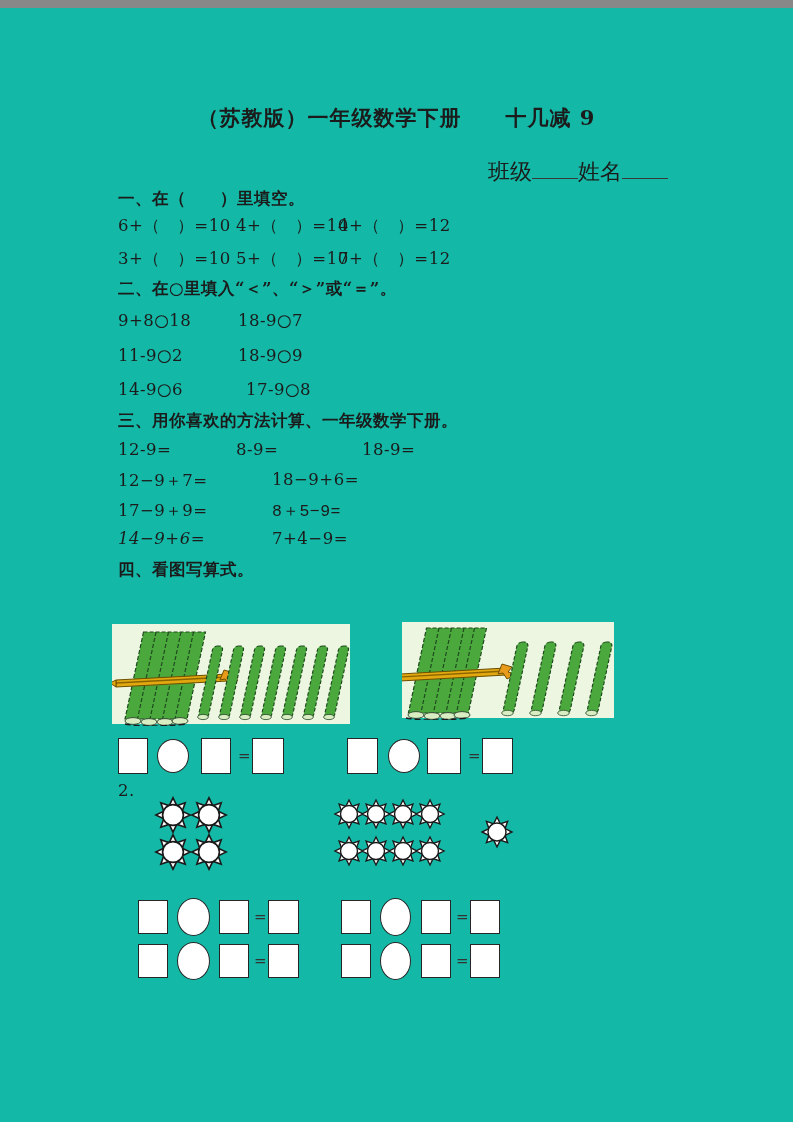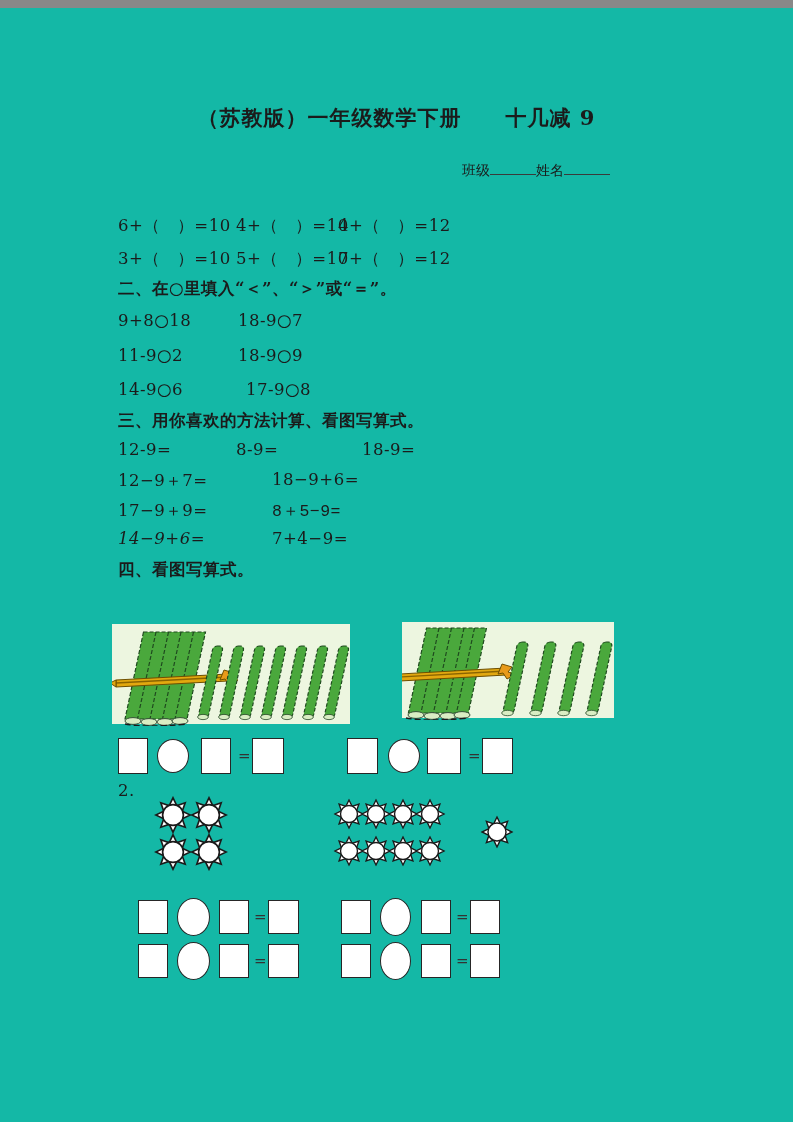--- a/index.html
+++ b/index.html
@@ -18,38 +18,39 @@
   .eqsym{position:absolute;font-size:15px;color:#333;font-family:"DejaVu Sans","Liberation Sans",sans-serif;}
   svg{display:block;}
 </style>
 </head>
 <body>
 
 <div id="page">
 
   <div class="abs title" style="top:96px;left:0;">（苏教版）一年级数学下册　　十几减 9</div>
 
-  <div class="abs" style="top:149px;left:462px;font-size:14px;"><span>班级</span><span class="blank"></span><span>姓名</span><span class="blank"></span></div>
-
+  <div class="abs" style="top:149px;left:488px;font-size:22px;"><span>班级</span><span class="blank"></span><span>姓名</span><span class="blank"></span></div>
+
+  <div class="abs hdr" style="top:180px;left:118px;">一、在（　　）里填空。</div>
   <span class="abs eq" style="top:207px;left:118px;">6+（　）=10</span>
   <span class="abs eq" style="top:207px;left:236px;">4+（　）=10</span>
   <span class="abs eq" style="top:207px;left:338px;">4+（　）=12</span>
   <span class="abs eq" style="top:240px;left:118px;">3+（　）=10</span>
   <span class="abs eq" style="top:240px;left:236px;">5+（　）=10</span>
   <span class="abs eq" style="top:240px;left:338px;">7+（　）=12</span>
 
   <div class="abs hdr" style="top:270px;left:118px;">二、在○里填入“＜”、“＞”或“＝”。</div>
   <span class="abs eq" style="top:303px;left:118px;">9+8○18</span>
   <span class="abs eq" style="top:303px;left:238px;">18-9○7</span>
   <span class="abs eq" style="top:338px;left:118px;">11-9○2</span>
   <span class="abs eq" style="top:338px;left:238px;">18-9○9</span>
   <span class="abs eq" style="top:372px;left:118px;">14-9○6</span>
   <span class="abs eq" style="top:372px;left:246px;">17-9○8</span>
 
-  <div class="abs hdr" style="top:402px;left:118px;">三、用你喜欢的方法计算、看图写算式。</div>
+  <div class="abs hdr" style="top:402px;left:118px;">三、用你喜欢的方法计算、一年级数学下册。</div>
   <span class="abs eq" style="top:432px;left:118px;text-align:right;">12-9=</span>
   <span class="abs eq" style="top:432px;left:236px;">8-9=</span>
   <span class="abs eq" style="top:432px;left:362px;">18-9=</span>
   <span class="abs eq" style="top:462px;left:118px;">12−9＋7=</span>
   <span class="abs eq" style="top:462px;left:272px;">18−9+6=</span>
   <span class="abs eq" style="top:492px;left:118px;">17−9＋9=</span>
   <span class="abs eq" style="top:492px;left:272px;font-family:Liberation Mono, monospace;">8＋5−9=</span>
   <span class="abs eq" style="top:521px;left:118px;font-style:italic;">14−9+6=</span>
   <span class="abs eq" style="top:521px;left:272px;">7+4−9=</span>
 

